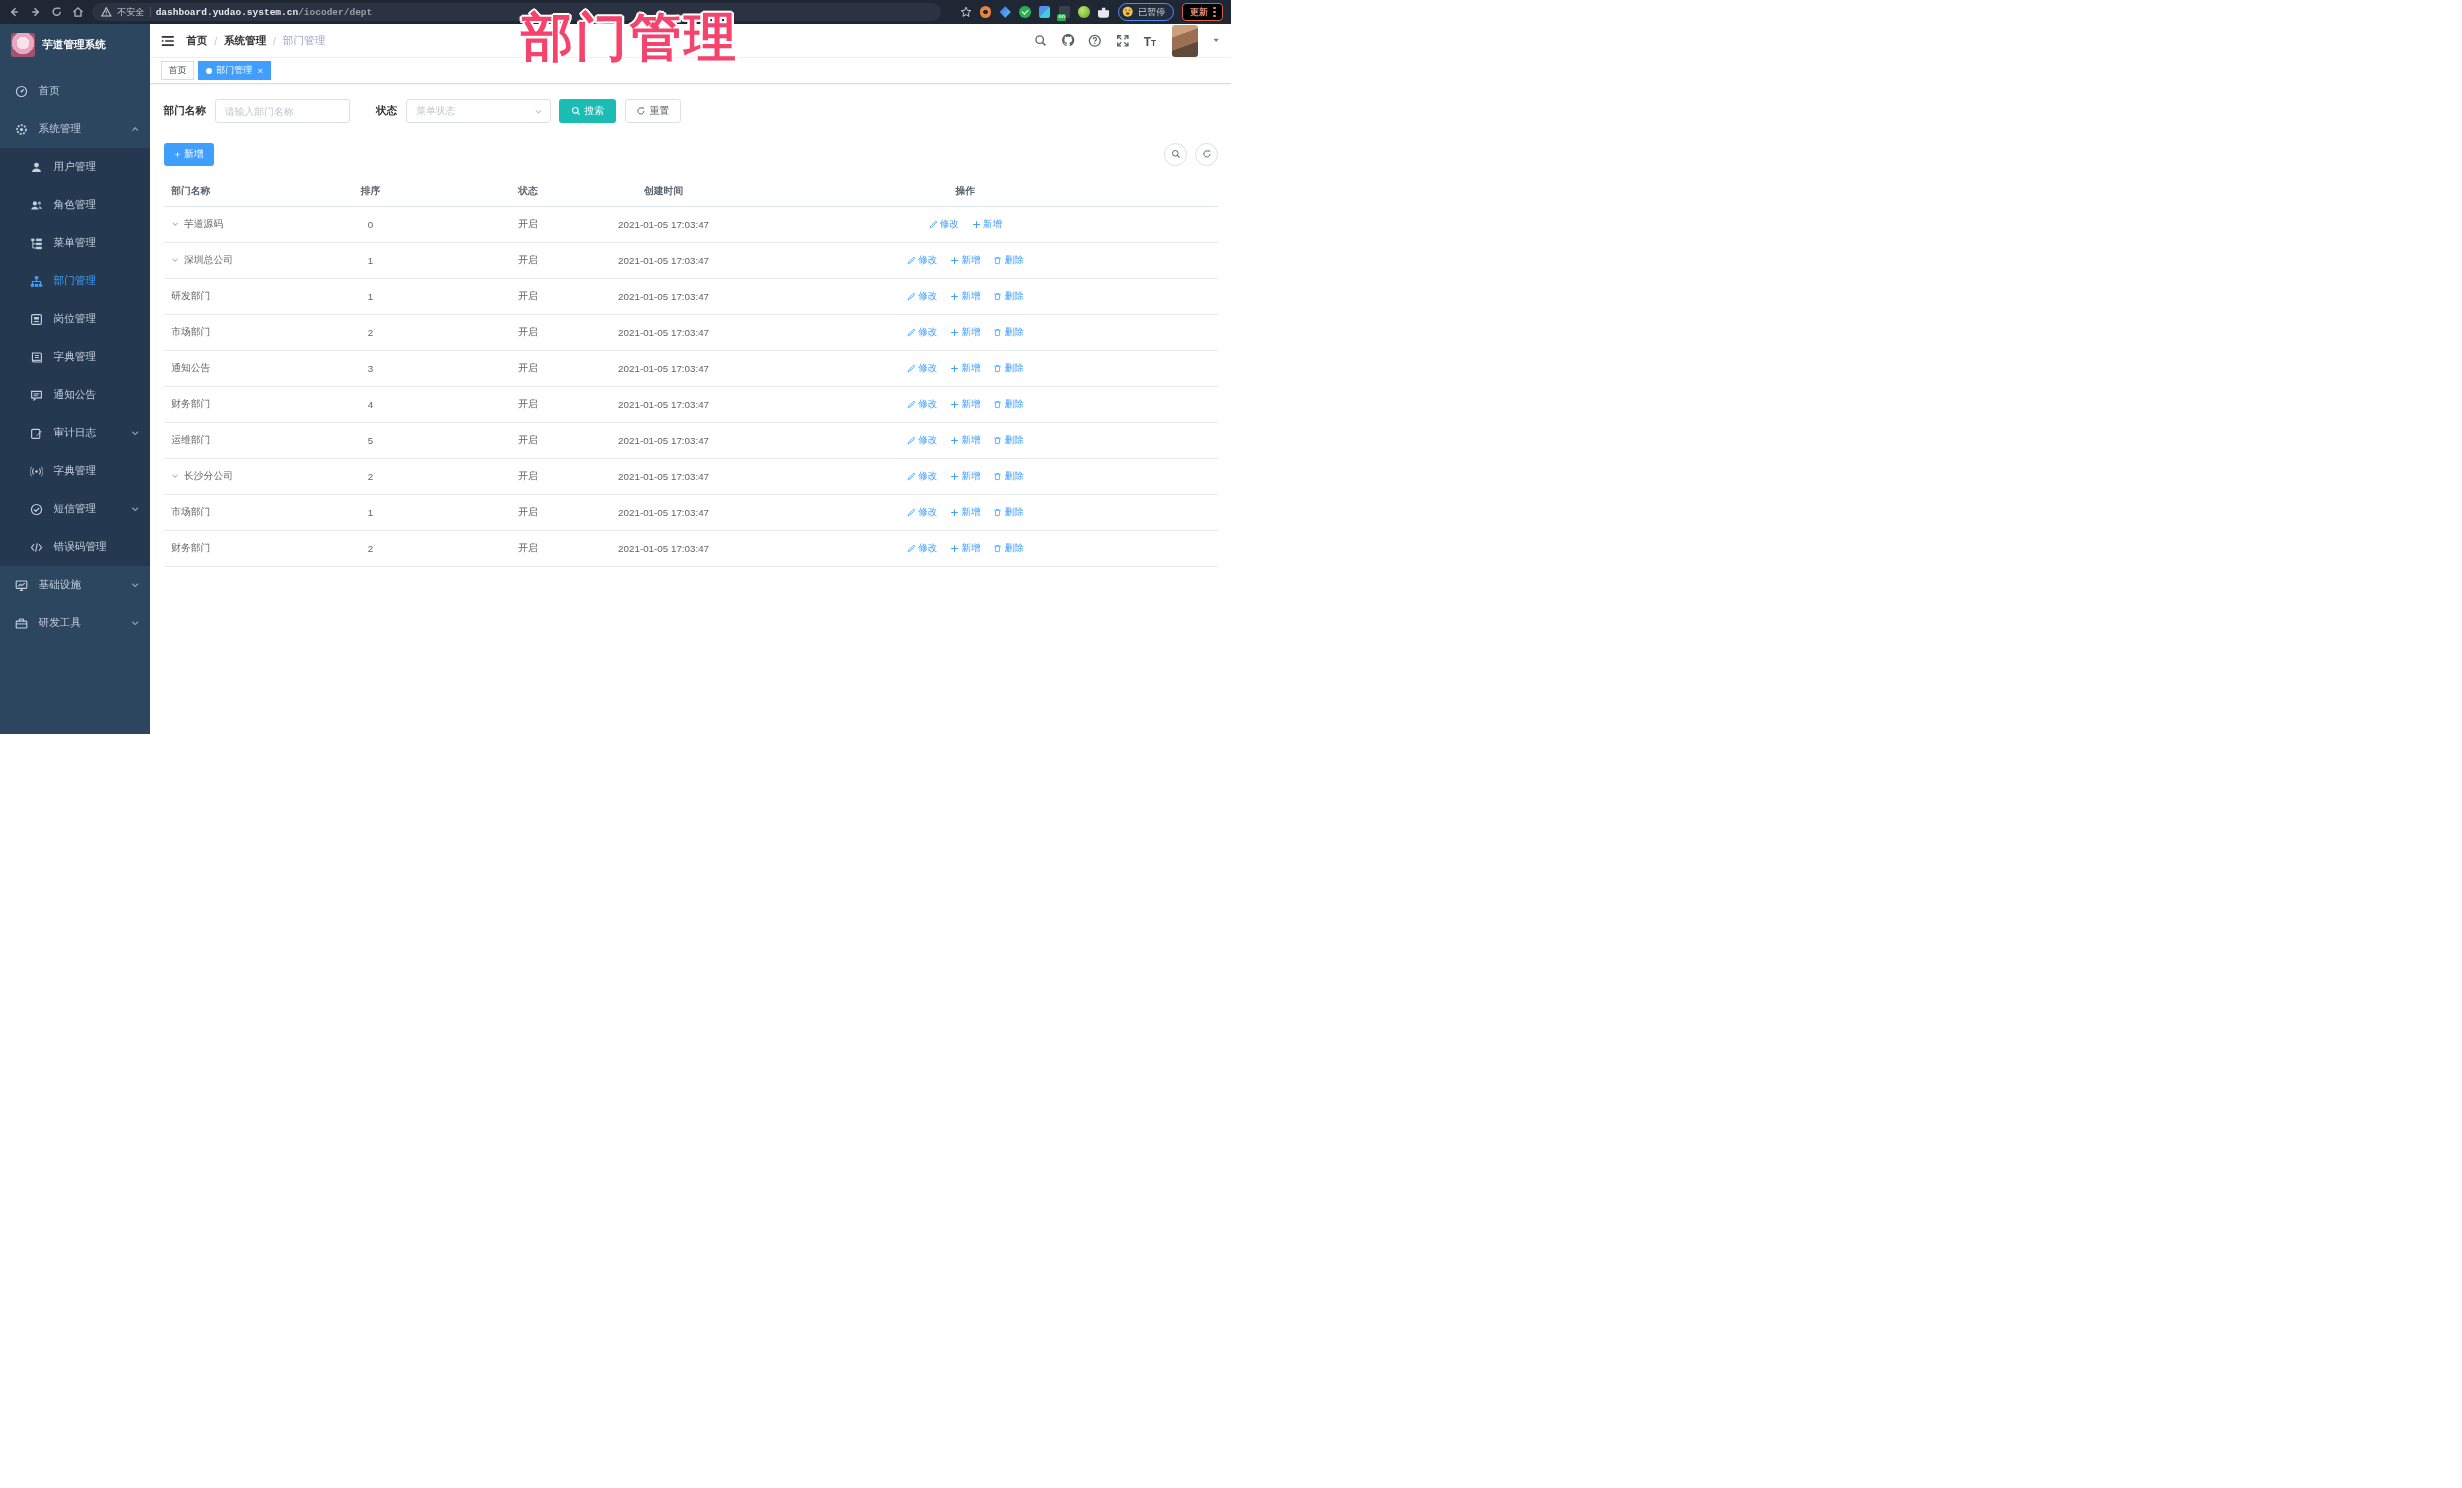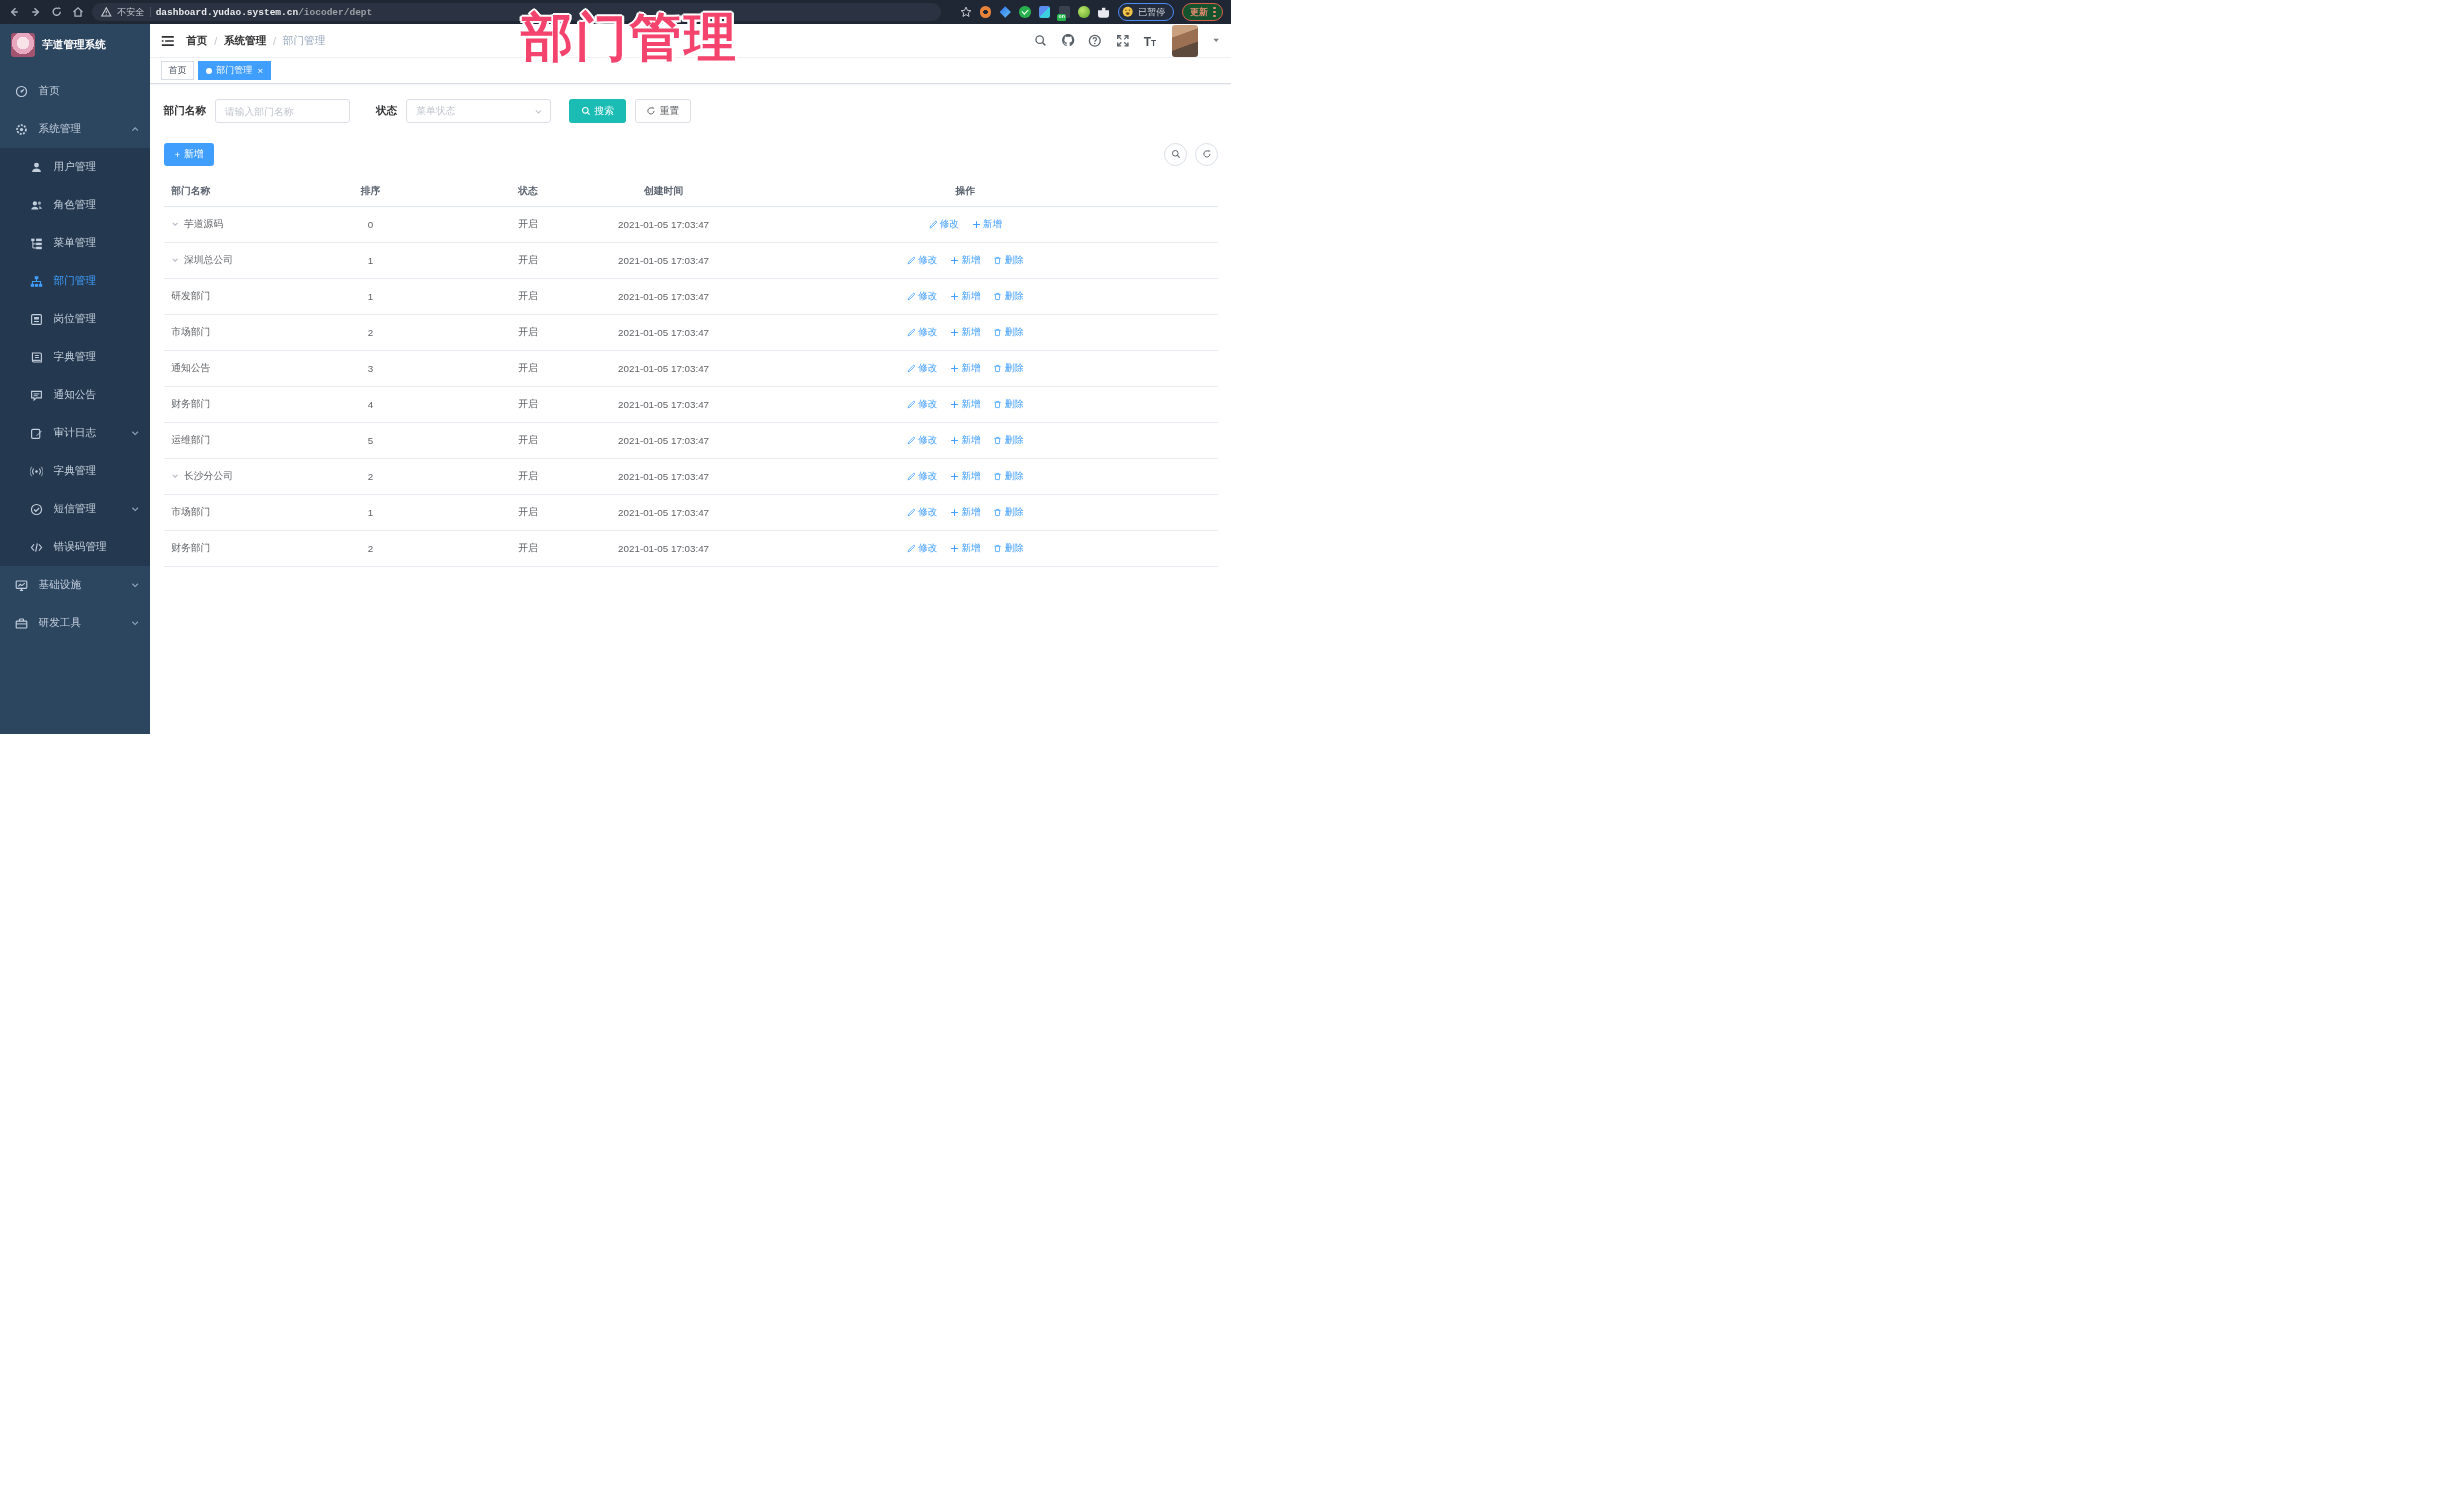--- a/index.html
+++ b/index.html
@@ -29,22 +29,22 @@
   .ext.e4 { background:linear-gradient(135deg,#5b8df0 50%,#3ad0e0 50%); border-radius:2.3px; }
   .ext.e5 { background:#39414f; border-radius:1.5px; }
   .ext.e5 .onbadge { position:absolute; left:-1.5px; bottom:-3px; background:#23b14b; color:#fff;
     font-size:5.3px; line-height:6.8px; padding:0 1.5px; border-radius:1.5px; font-weight:bold; }
   .ext.e6 { border-radius:50%; background:radial-gradient(circle at 35% 35%, #bfe86a, #5aa32a); }
   .ext.e7 { background:#e7e9ee; clip-path:polygon(0 35%,35% 35%,35% 12%,65% 12%,65% 35%,100% 35%,100% 100%,0 100%); }
   .paused-pill { display:flex; align-items:center; gap:4.5px; border:1.5px solid #4e8cf7; border-radius:9.8px;
     padding:1.5px 7.6px 1.5px 3.8px; background:#232c3c; }
   .paused-pill .face { flex:0 0 auto; }
   .paused-label { font-size:9px; color:#d5dae2; }
-  .update-pill { display:flex; align-items:center; gap:5.3px; border:1.5px solid #d75f48; border-radius:9px;
-    padding:1.5px 6.8px; background:#14532d; }
+  .update-pill { display:flex; align-items:center; gap:5.3px; border:1.5px solid #d75f48; border-radius:4px;
+    padding:1.5px 6.8px; background:#000000; }
   .update-label { font-size:9px; color:#e0ante; color:#e08a6e; font-weight:bold; }
   .kebab { display:flex; flex-direction:column; gap:1.5px; }
   .kebab i { width:2.3px; height:2.3px; border-radius:50%; background:#e08a6e; }
 
   
   .sidebar { position:absolute; top:24px; left:0; bottom:10px; width:150px; background:#2d4660; z-index:2; }
   .logo-row { height:42px; display:flex; align-items:center; padding-left:10.6px; gap:7.6px; }
   .logo-img { width:24px; height:24px; border-radius:3px; flex:0 0 auto;
     background:radial-gradient(circle at 50% 42%, #f7e3e8 0 34%, #e8a9c0 35% 60%, #a2536e 61%); }
   .logo-title { color:#fff; font-size:10.6px; font-weight:bold; }
@@ -89,21 +89,21 @@
   .filters { display:flex; align-items:center; }
   .f-label { font-size:10.6px; font-weight:bold; color:#303133; margin-right:9px; }
   .f-label.second { margin-left:26px; }
   .f-input { width:135px; height:24px; border:0.8px solid #dcdfe6; border-radius:3px; padding:0 9px;
     font-size:9.8px; color:#606266; outline:none; font-family:inherit; }
   .f-input::placeholder { color:#c0c4cc; }
   .f-select { width:145px; height:24px; border:0.8px solid #dcdfe6; border-radius:3px; padding:0 7.6px 0 9px;
     display:flex; align-items:center; justify-content:space-between; color:#c0c4cc; font-size:9.8px; cursor:pointer; }
   .btn { height:24px; border-radius:3px; border:0.8px solid transparent; display:inline-flex; align-items:center;
     gap:3.8px; padding:0 10.6px; font-size:9.8px; cursor:pointer; font-family:inherit; }
-  .btn-search { background:#1abcb4; color:#fff; margin-left:18px; }
+  .btn-search { background:#1abcb4; color:#fff; margin-left:8px; }
   .btn-reset { background:#fff; color:#606266; border-color:#dcdfe6; margin-left:9px; }
   .toolbar { margin-top:19.7px; display:flex; align-items:center; justify-content:space-between; }
   .btn-add { background:#409eff; color:#fff; height:23px; padding:0 9.8px; }
   .tool-right { display:flex; gap:7.6px; }
   .circle-btn { width:23px; height:23px; border-radius:50%; border:0.8px solid #dadfe6; background:#fff;
     color:#5a6268; display:flex; align-items:center; justify-content:center; cursor:pointer; }
 
   
   .table { margin-top:11.4px; width:100%; font-size:9.8px; color:#606266; }
   .tr { display:flex; align-items:center; border-bottom:0.8px solid #e8ecf2; }

